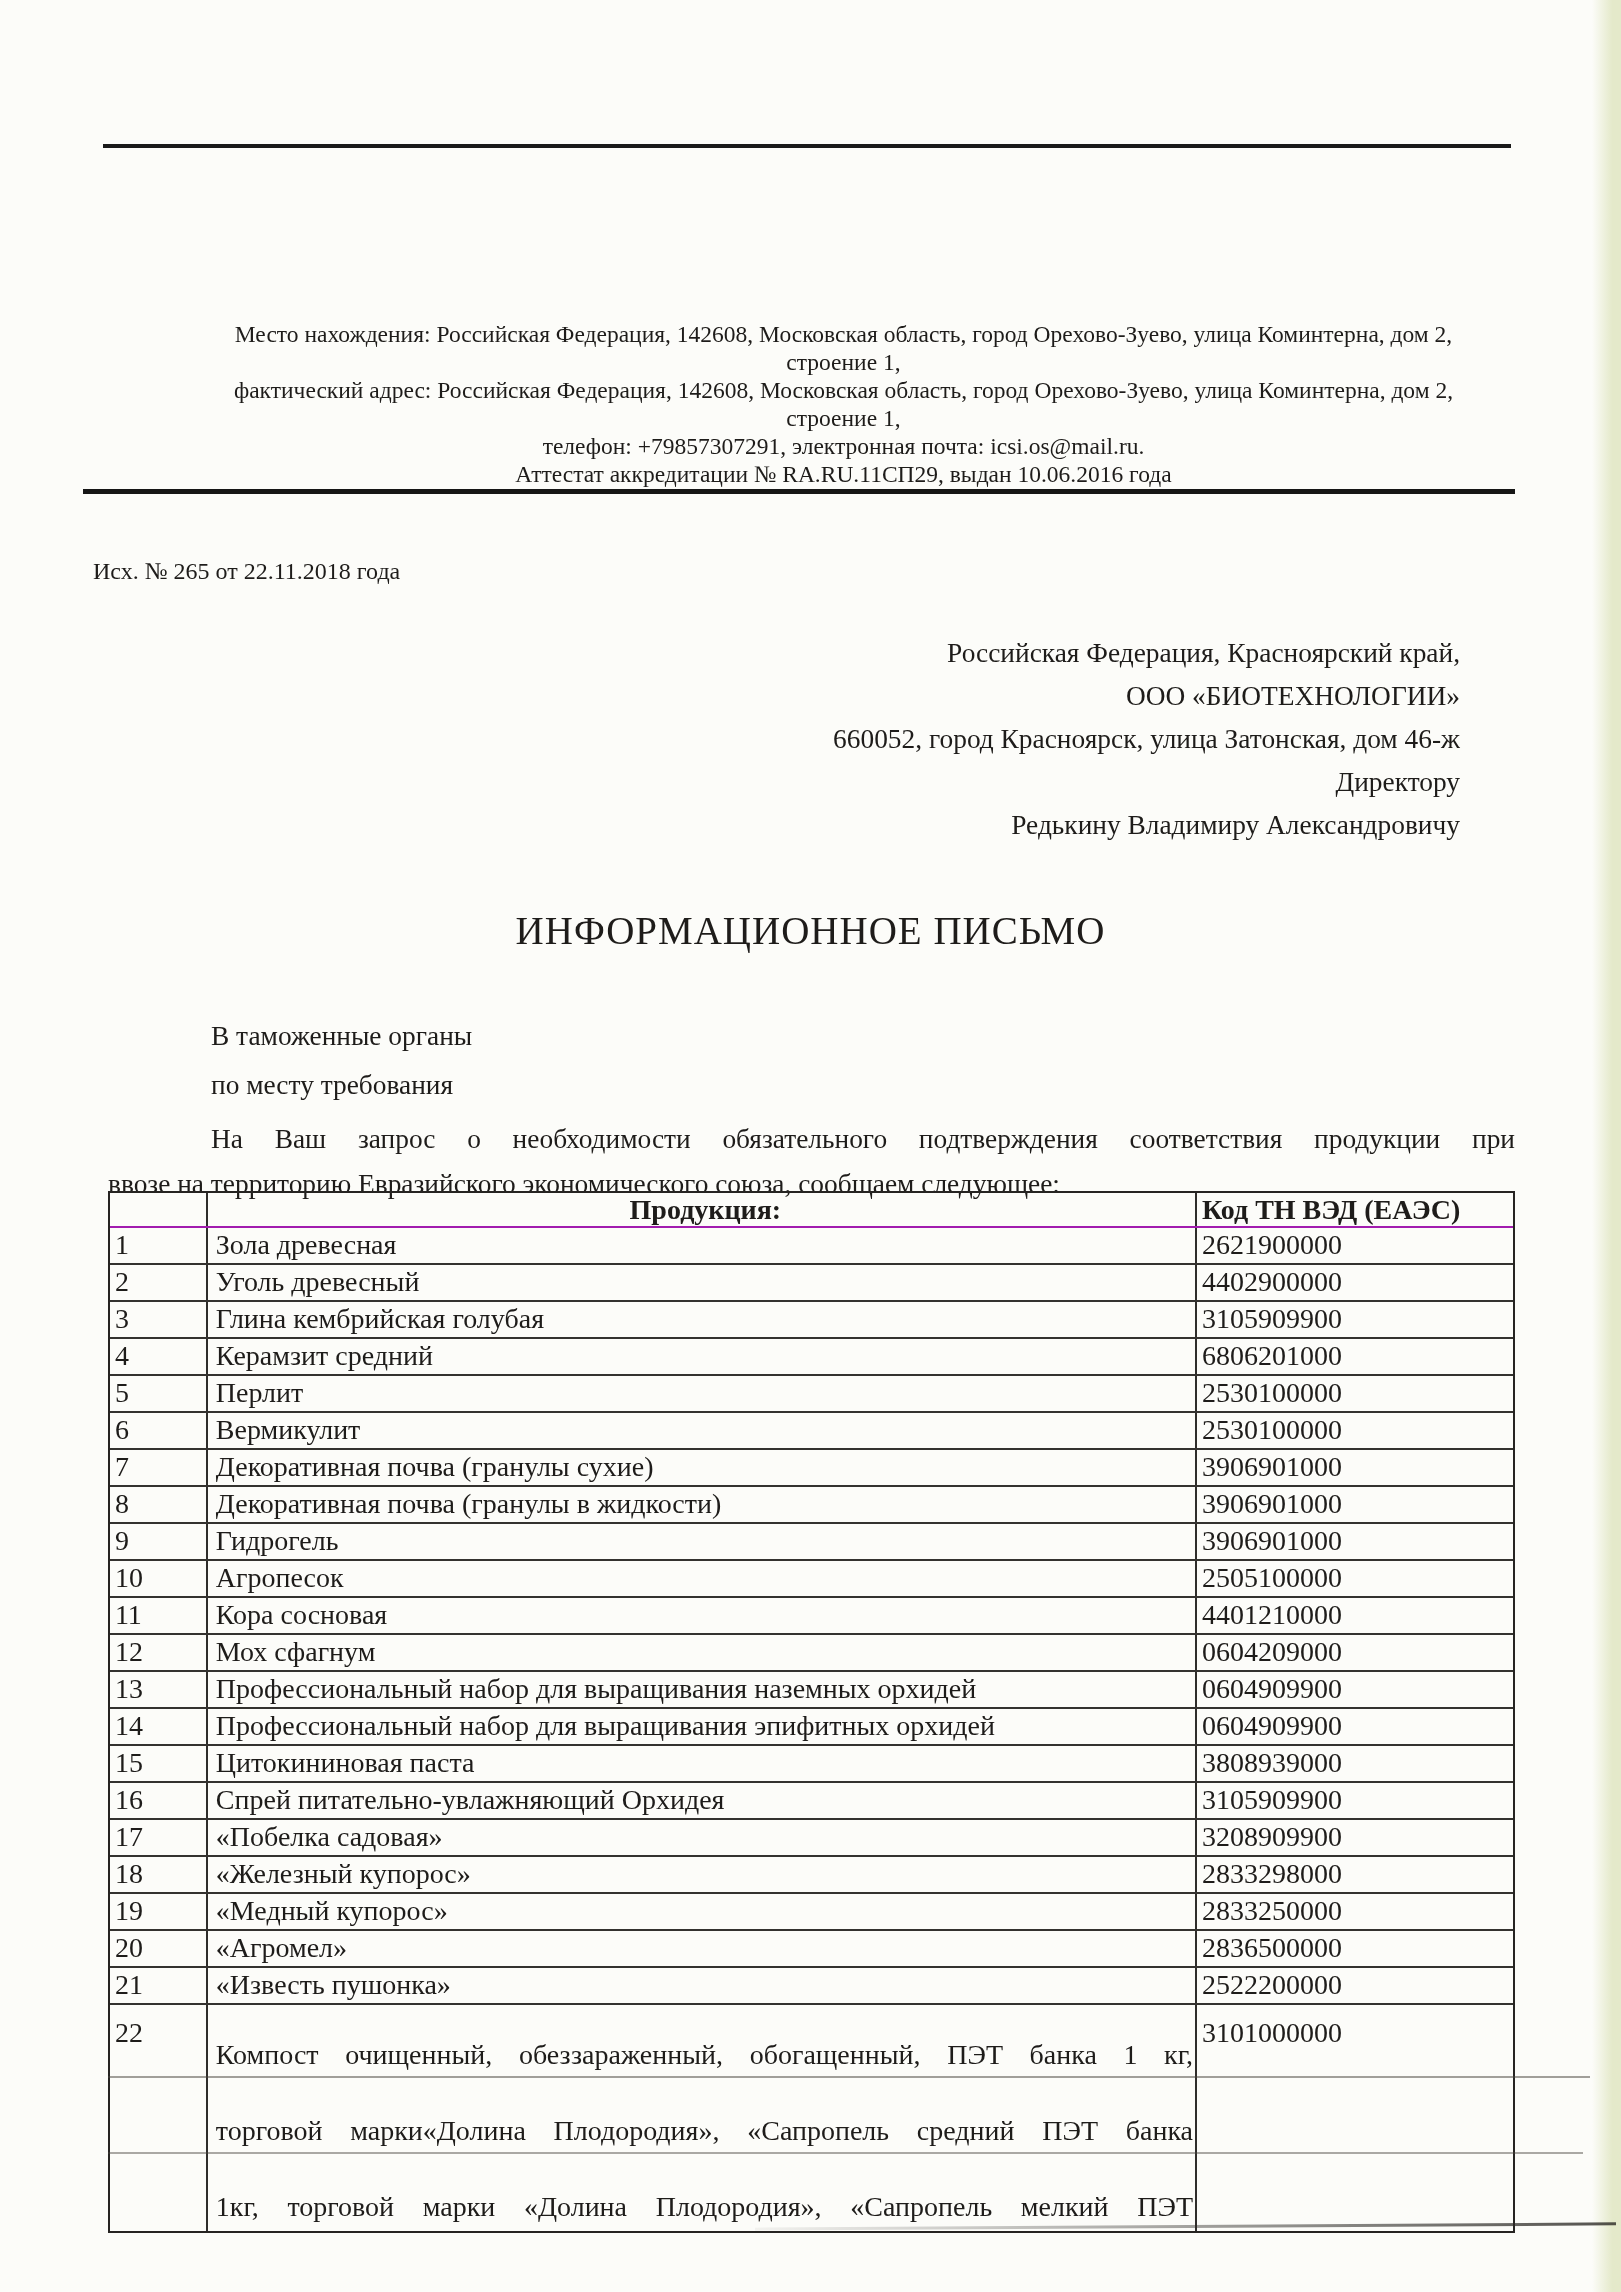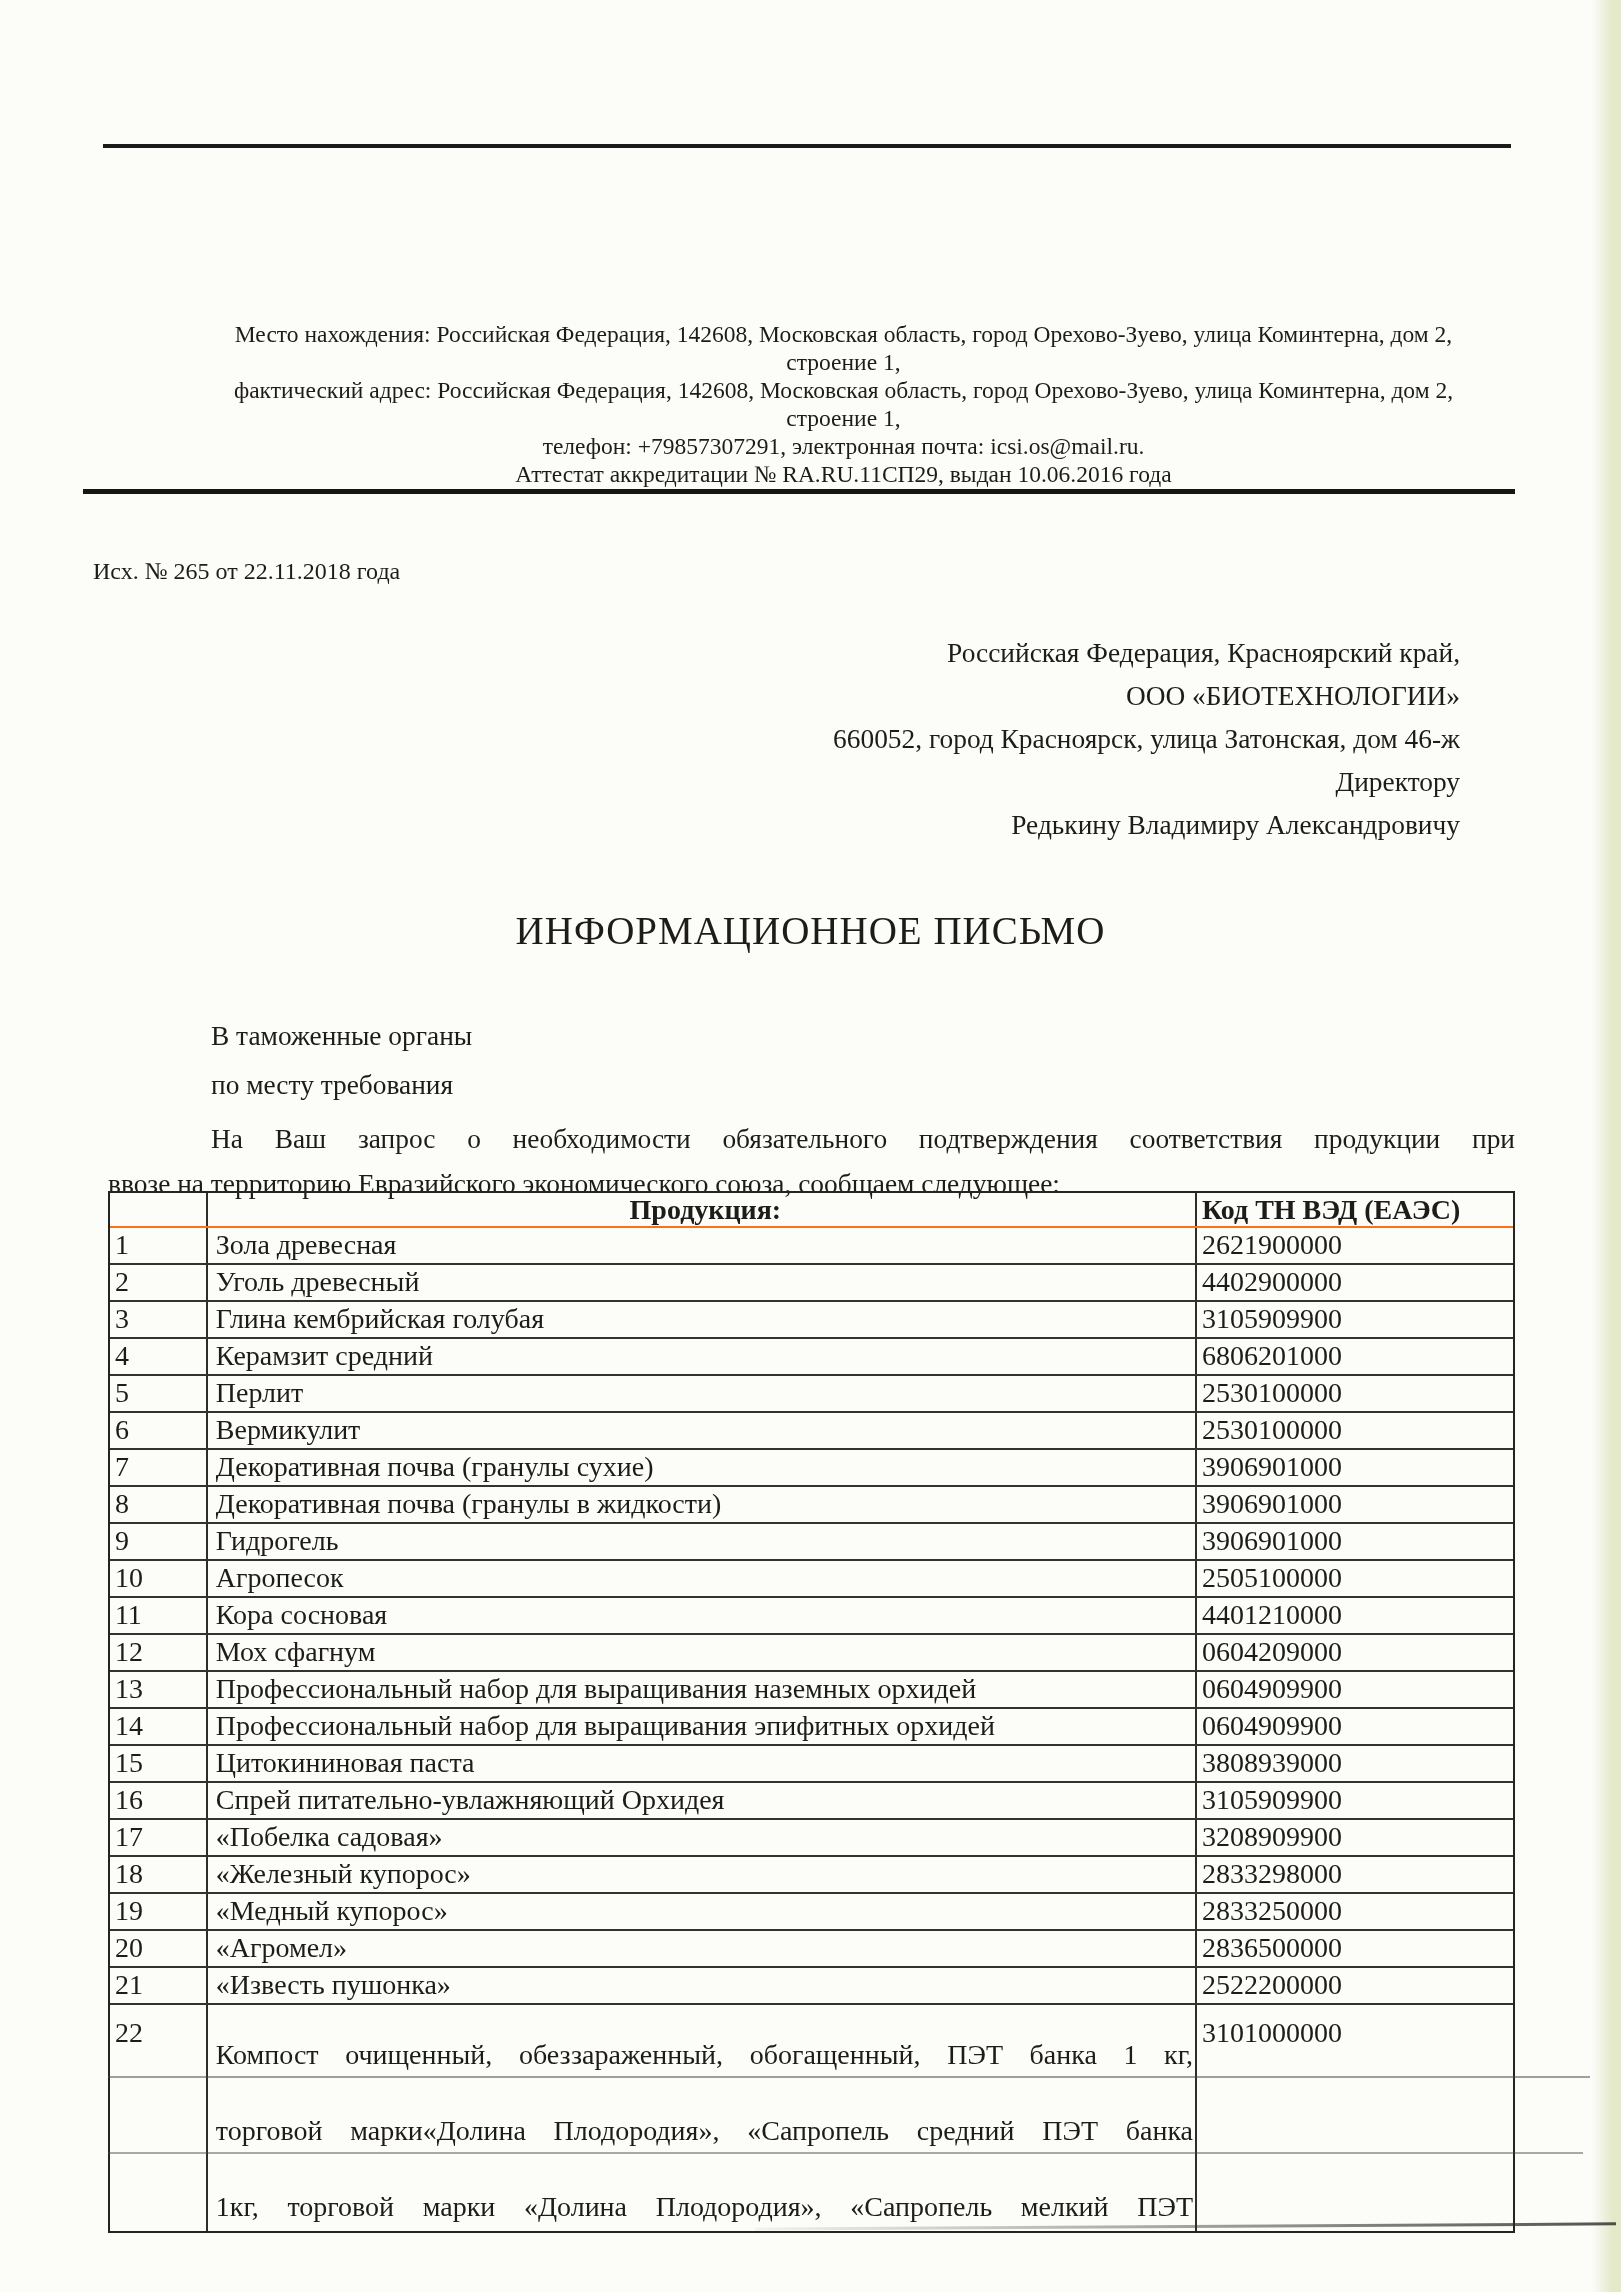--- a/index.html
+++ b/index.html
@@ -32,21 +32,21 @@
     font-weight:normal;font-size:39px;letter-spacing:1px;}
   
   #addressee-note{left:211px;top:1012px;font-size:27.4px;line-height:49px;}
   
   #intro{left:108px;top:1117px;width:1407px;font-size:27.4px;line-height:45px;}
   #intro .l1{text-indent:103px;text-align:justify;text-align-last:justify;}
   #intro .l2{text-align:left;}
   
   #prod-table{left:108px;top:1191px;width:1407px;
     border:2.9px solid #262422;box-sizing:border-box;font-size:28px;}
-  .thead{display:flex;height:33px;border-bottom:2px solid #f97316;font-weight:bold;}
+  .thead{display:flex;height:33px;border-bottom:2px solid #a21caf;font-weight:bold;}
   .thead .c2{text-align:center;}
   .trow{display:flex;height:37px;border-bottom:2px solid #34322f;box-sizing:border-box;}
   .trow:last-child{border-bottom:none;}
   .c1{width:98px;border-right:2px solid #2f2d2b;box-sizing:border-box;
       padding:1px 0 0 4.9px;overflow:hidden;}
   .c2{flex:1;border-right:2px solid #2f2d2b;box-sizing:border-box;
       padding:1px 0 0 7.8px;overflow:hidden;white-space:nowrap;}
   .c3{width:316px;box-sizing:border-box;padding:1px 0 0 4.9px;overflow:hidden;}
   .trow.tall{height:226px;}
   .trow.tall .c2{white-space:normal;padding-top:11.8px;}

